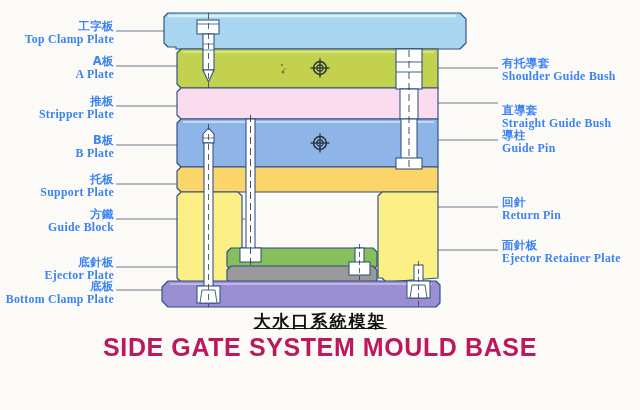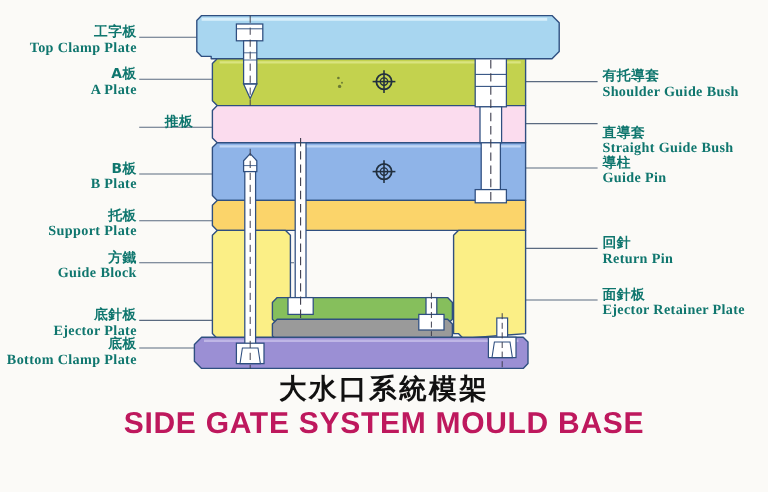--- a/index.html
+++ b/index.html
@@ -6,27 +6,27 @@
   body{
     width:640px;height:410px;
     background:#fbfaf7;
     font-family:"Liberation Serif", serif;
     overflow:hidden;
     position:relative;
   }
   #root{position:relative;width:640px;height:410px;}
   svg.diagram{position:absolute;left:0;top:0;width:640px;height:410px;display:block;}
 
-  .lbl{position:absolute;text-align:right;line-height:1.02;color:#0f766e;}
+  .lbl{position:absolute;text-align:right;line-height:1.02;color:#3b82f6;}
   .lbl.right{text-align:left;}
   .lbl .cn{font-family:"DejaVu Sans", sans-serif;font-weight:700;font-size:11.5px;letter-spacing:.4px;display:block;}
   .lbl .en{font-family:"Liberation Serif", serif;font-weight:700;font-size:11.8px;letter-spacing:.3px;display:block;margin-top:0px;}
 
   #title-block{position:absolute;left:0;right:0;top:312px;text-align:center;}
-  #title-cn{font-family:"DejaVu Sans", sans-serif;font-weight:700;font-size:23px;letter-spacing:2px;color:#111;line-height:1.15;}
+  #title-cn{font-family:"DejaVu Sans", sans-serif;font-weight:700;font-size:17px;letter-spacing:2px;color:#111;line-height:1.15;text-decoration:underline;}
   #title-en{font-family:"Liberation Sans", sans-serif;font-weight:700;font-size:25px;letter-spacing:.6px;color:#be185d;line-height:1.15;margin-top:1px;}
 </style>
 </head>
 <body>
 
 <div id="root">
 
   <svg class="diagram" viewBox="0 0 640 410">
     <defs>
       <g id="xhair">
@@ -149,22 +149,23 @@
   </svg>
 
   <div class="lbl" style="left:0;width:114px;top:21px;">
     <span class="cn">工字板</span>
     <span class="en">Top Clamp Plate</span>
   </div>
   <div class="lbl" style="left:0;width:114px;top:56px;">
     <span class="cn">A板</span>
     <span class="en">A Plate</span>
   </div>
-  <div class="lbl" style="left:0;width:114px;top:96px;padding-left:47px;">
+  <div class="lbl" style="left:0;width:114px;top:96px;">
     <span class="cn">推板</span>
+    <span class="en">Stripper Plate</span>
   </div>
   <div class="lbl" style="left:0;width:114px;top:135px;">
     <span class="cn">B板</span>
     <span class="en">B Plate</span>
   </div>
   <div class="lbl" style="left:0;width:114px;top:174px;">
     <span class="cn">托板</span>
     <span class="en">Support Plate</span>
   </div>
   <div class="lbl" style="left:0;width:114px;top:209px;">

